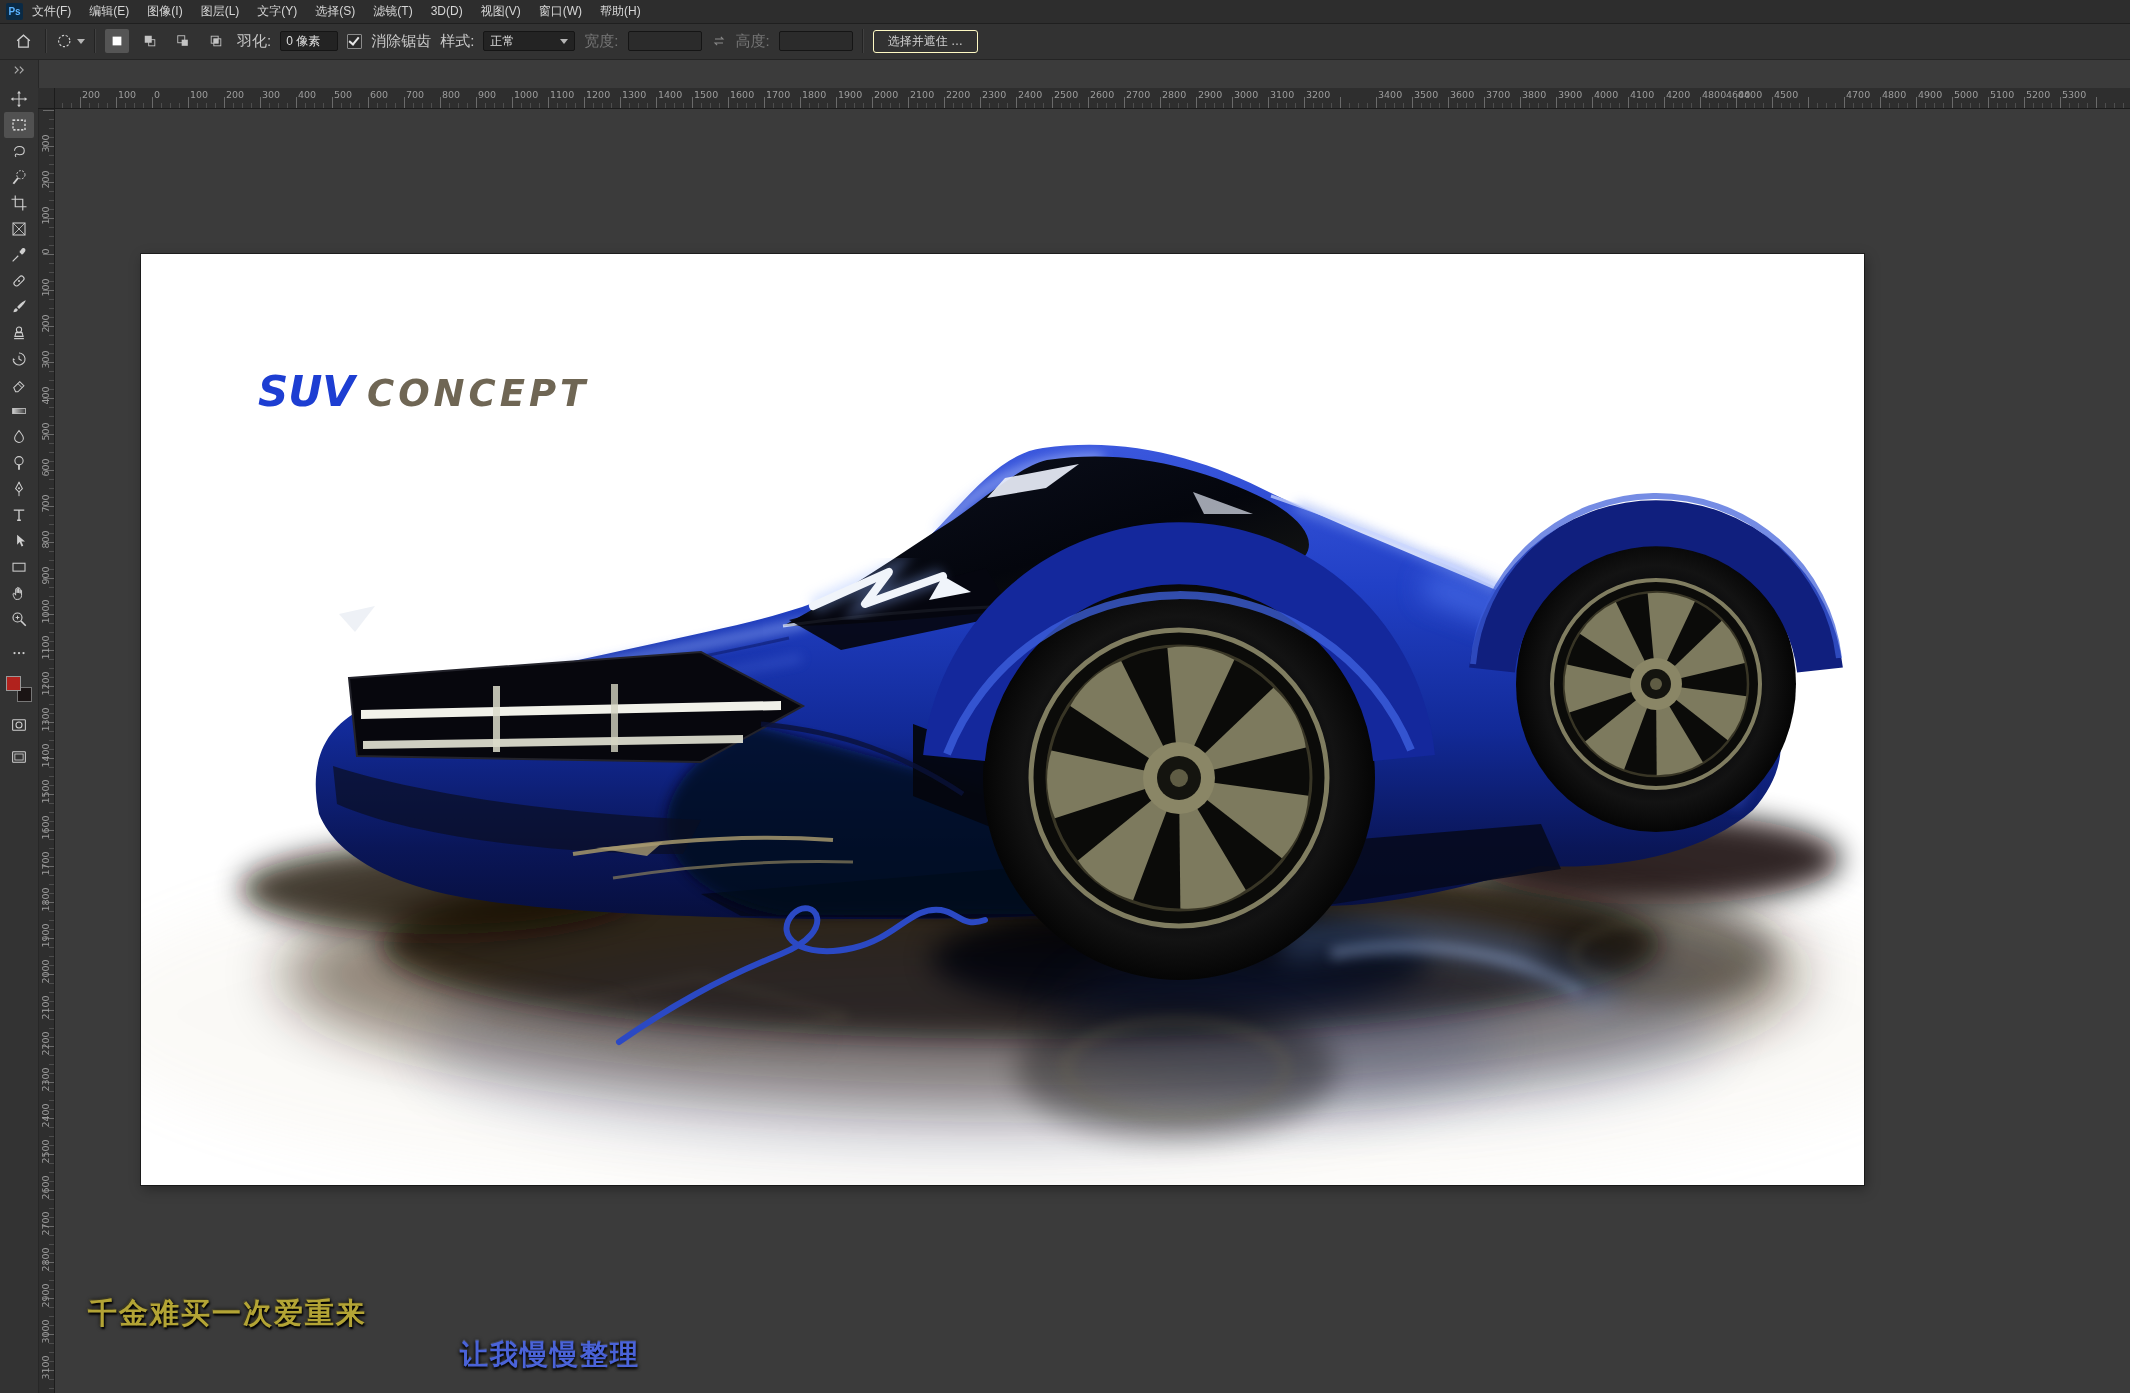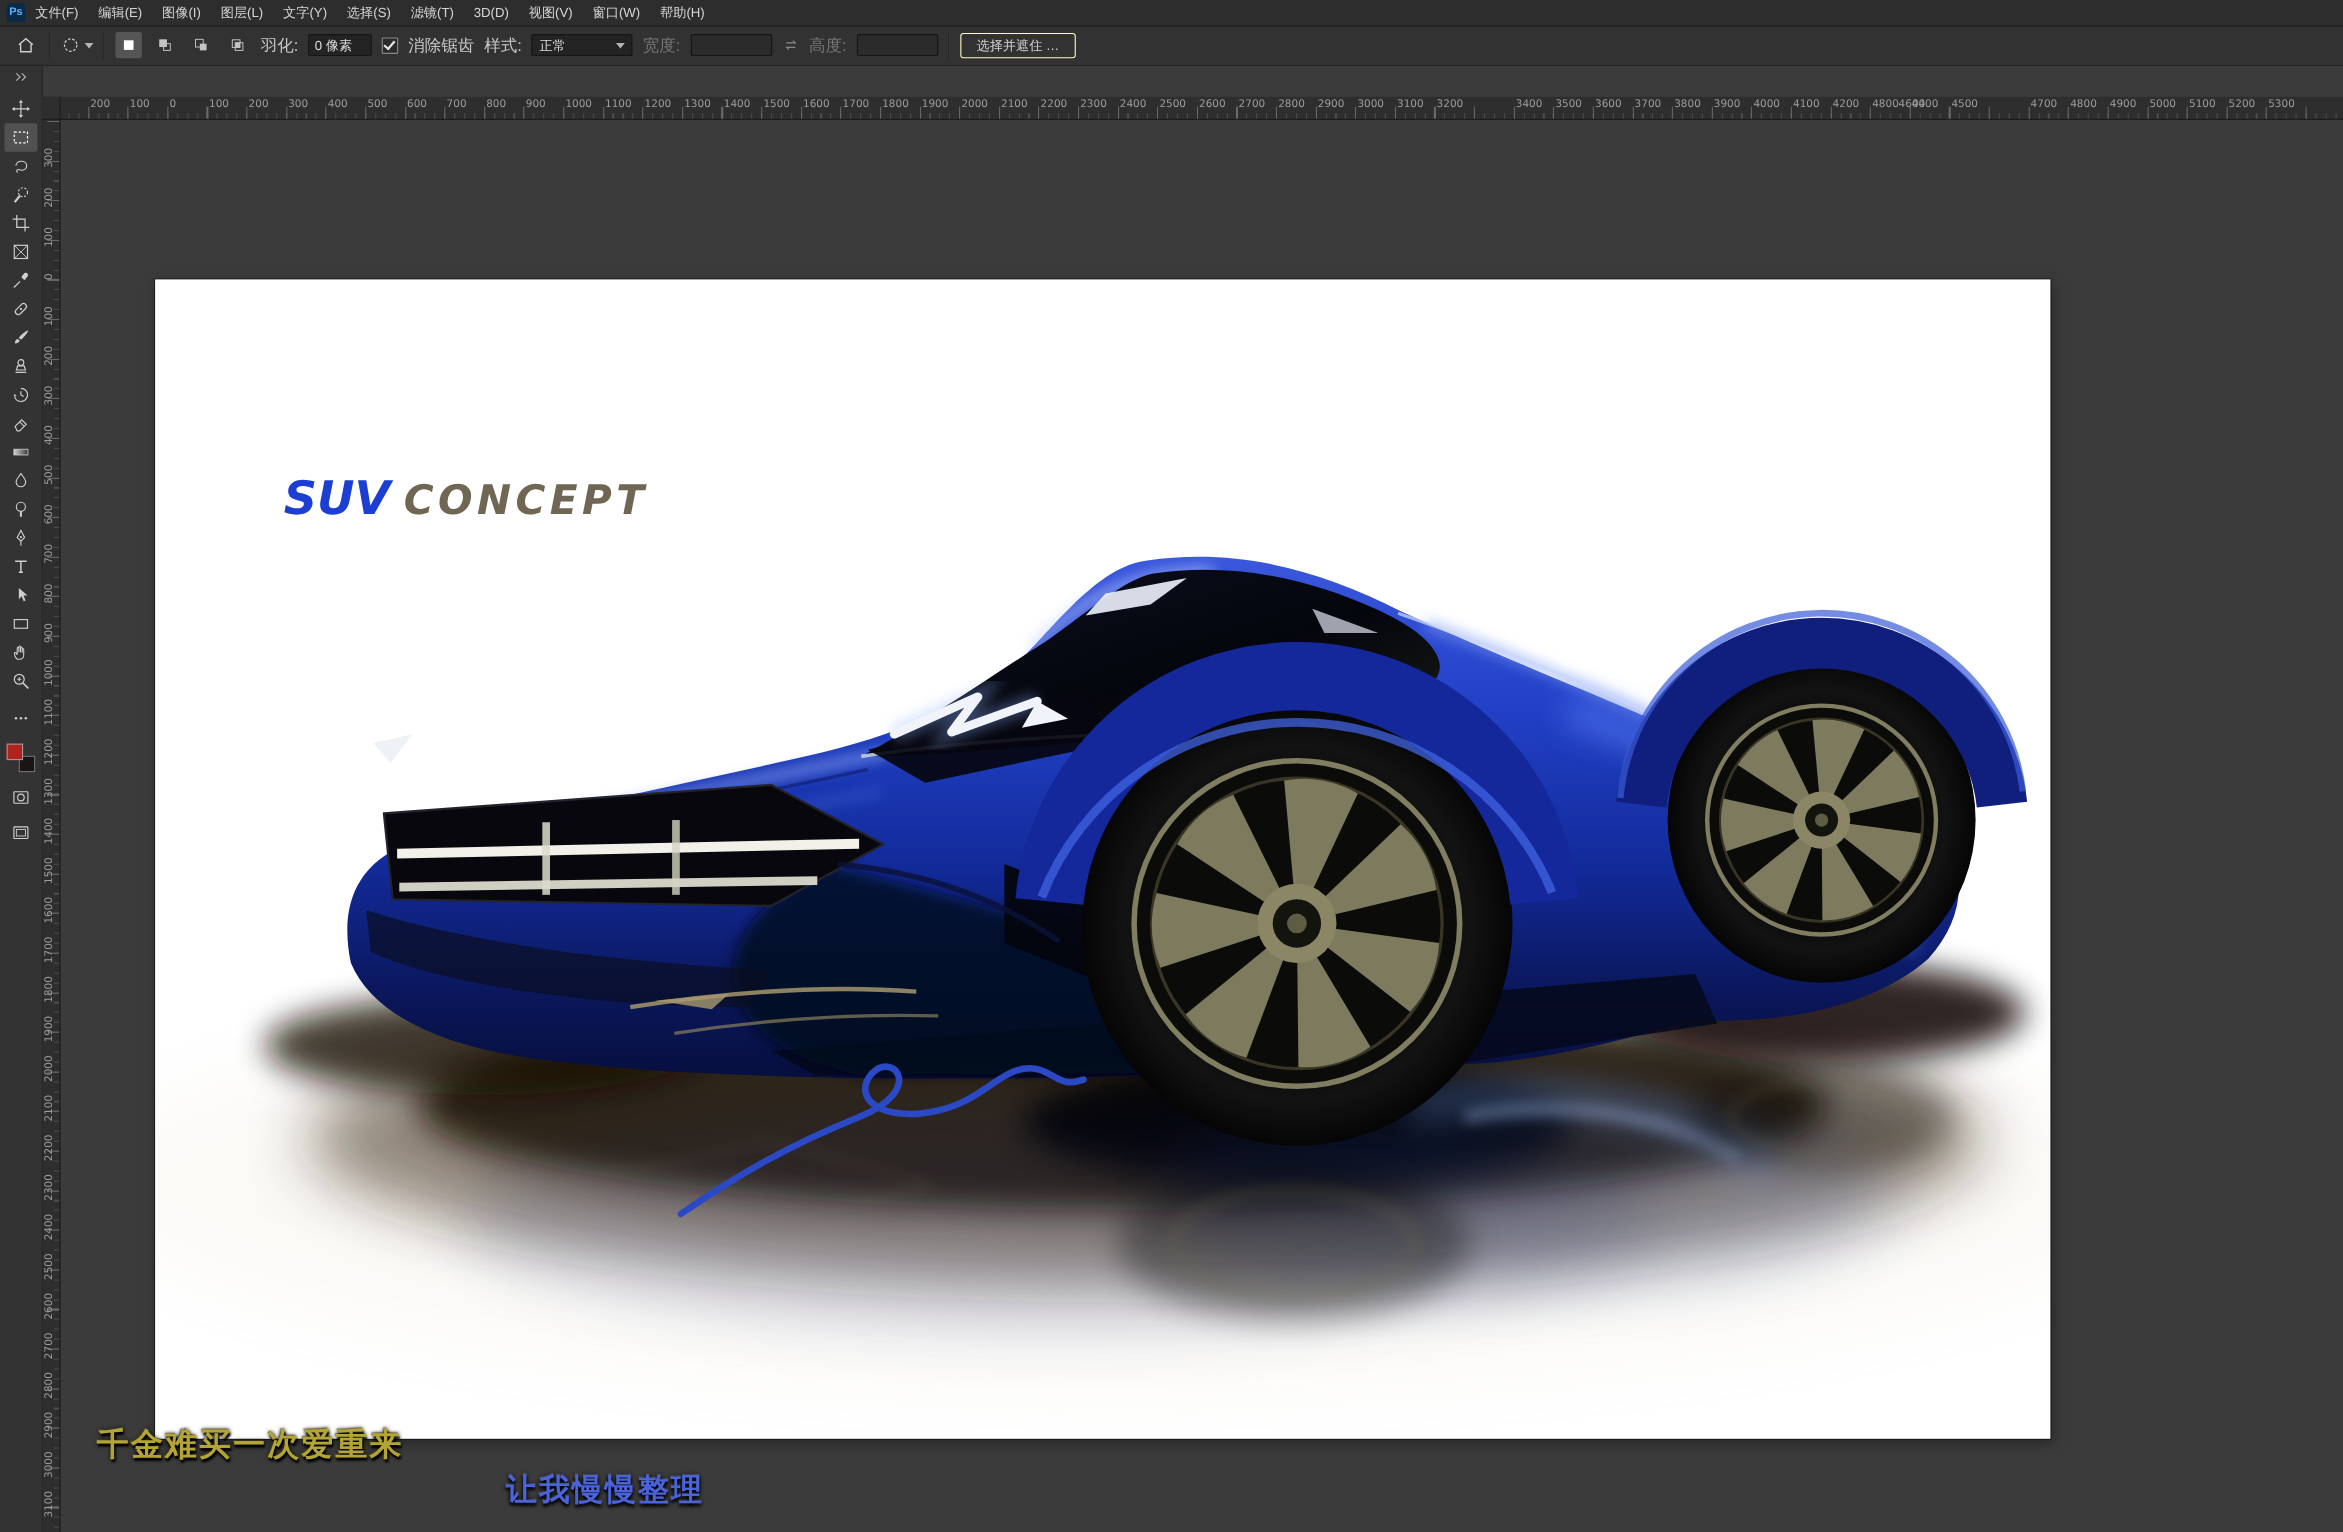--- a/index.html
+++ b/index.html
@@ -81,21 +81,21 @@
   .tool.active{background:#515151;color:#ffffff;}
   .tool-more{margin-top:8px;}
   .swatches{position:relative;width:26px;height:26px;margin-top:10px;}
   .swatch-bg{position:absolute;right:0;bottom:0;width:15px;height:15px;border:1px solid #777;box-sizing:border-box;}
   .swatch-fg{position:absolute;left:0;top:0;width:15px;height:15px;border:1px solid #999;box-sizing:border-box;}
   .tb-bottom{margin-top:10px;}
   .tb-bottom2{margin-top:6px;}
 
   
   .pasteboard{position:absolute;left:54px;top:108px;right:0;bottom:0;background:#3b3b3b;z-index:1;}
-  .canvas{position:absolute;left:141px;top:254px;width:1723px;height:1054px;background:#ffffff;z-index:5;
+  .canvas{position:absolute;left:141px;top:254px;width:1723px;height:931px;background:#ffffff;z-index:5;
           box-shadow:0 0 0 1px rgba(0,0,0,.45),2px 4px 12px rgba(0,0,0,.35);}
   .canvas svg{display:block;width:100%;height:100%;}
 
   
   .subtitle1{position:absolute;left:88px;top:1294px;font-size:29px;font-weight:bold;color:#b3a435;
              letter-spacing:2px;z-index:50;
              text-shadow:0 0 4px #000,1px 2px 2px #000,-1px -1px 1px rgba(120,110,50,.6);}
   .subtitle2{position:absolute;left:460px;top:1336px;font-size:28px;font-weight:bold;color:#4a63d8;
              letter-spacing:2px;z-index:50;
              text-shadow:0 0 4px #000,0 2px 3px #000,0 -1px 1px rgba(170,190,255,.45);}

